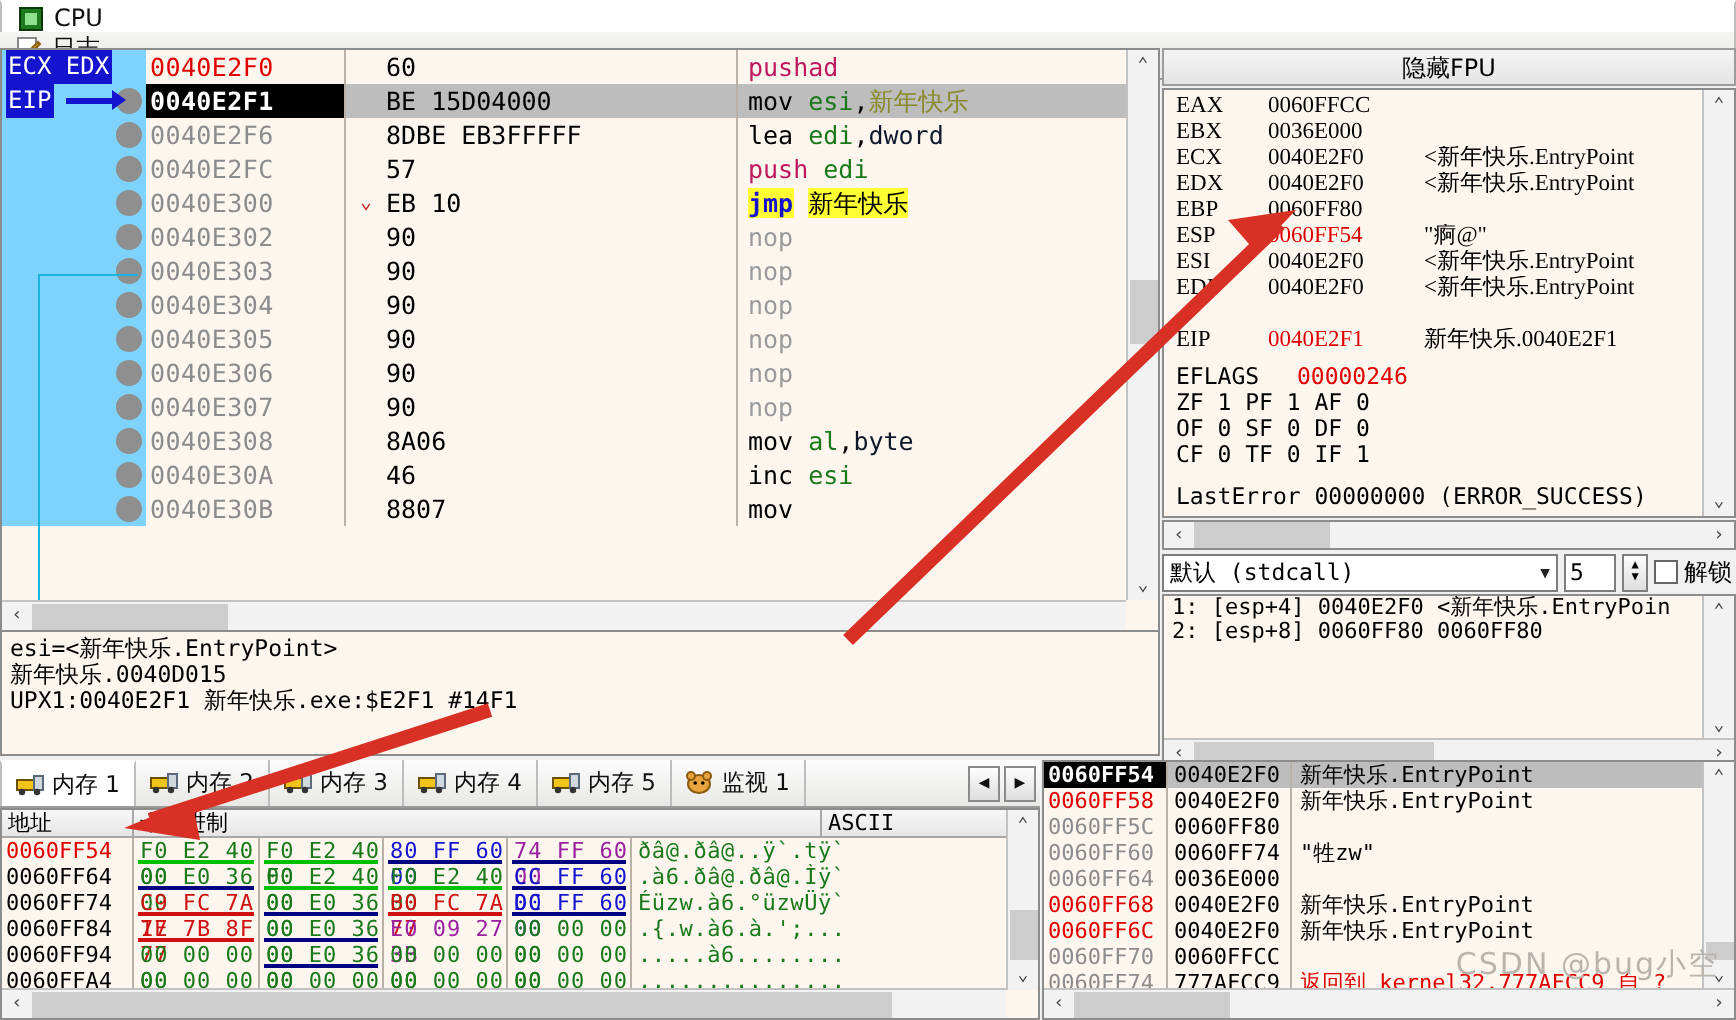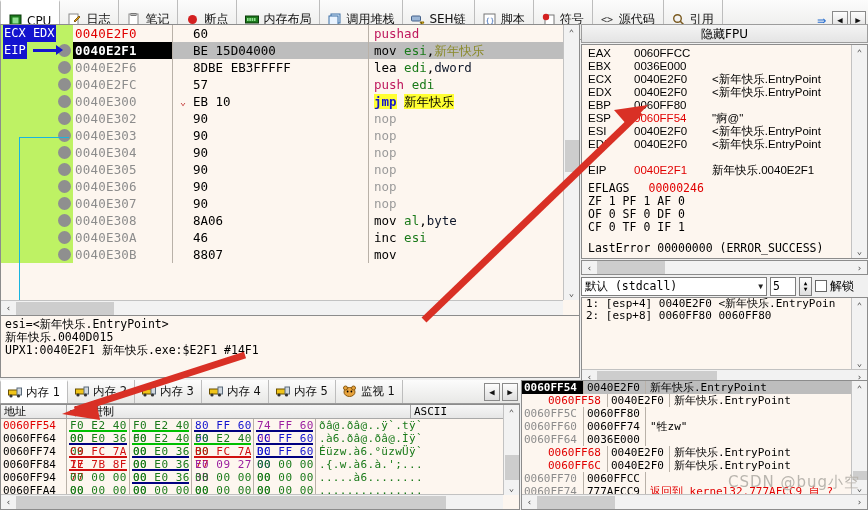--- a/index.html
+++ b/index.html
@@ -13,20 +13,21 @@
     position: relative;
   }
   
   #toolbar {
     height: 40px;
     background: linear-gradient(#fcfcfc,#e8e8e6);
     border-bottom: 1px solid #9a9a9a;
     display: flex;
     align-items: stretch;
     overflow: hidden;
+    flex-direction: column;
   }
   .ttab {
     display: flex; align-items: center; gap: 4px;
     padding: 0 8px;
     border-right: 1px solid #bdbdbd;
     font-family: "DejaVu Sans", sans-serif;
     font-size: 12px;
     color: #101010;
     white-space: nowrap;
     background: transparent;
@@ -54,21 +55,21 @@
   
   #disasm {
     position:absolute; left:0; top:0; width:580px; height:292px;
     background:#fdf6ef;
     border:1px solid #8c8c8c;
     overflow:hidden;
   }
   .drow { display:flex; height:17px; line-height:17px; align-items:stretch; }
   .gutter {
     width: 72px; flex:0 0 72px; position:relative;
-    background:#bef264;
+    background:#7dd3fc;
   }
   .bp {
     position:absolute; right:2px; top:2px;
     width:13px; height:13px; border-radius:50%;
     background:#8f8f8f;
   }
   .gut-label {
     position:absolute; left:2px; top:0; height:17px; line-height:17px;
     background:#1414cf; color:#ffffff;
     font-family:"DejaVu Sans Mono", monospace; font-size:12px;
@@ -154,28 +155,28 @@
   #fpuhdr {
     height:19px; line-height:19px; text-align:center;
     background:linear-gradient(#f4f4f4,#e4e4e4);
     border:1px solid #9c9c9c;
     font-family:"DejaVu Sans", sans-serif; font-size:12px;
   }
   #regbox {
     position:absolute; left:0; right:0; top:20px; height:215px;
     background:#fdf6ef; border:1px solid #8c8c8c; overflow:hidden;
   }
-  .rrow { height:13px; line-height:13px; display:flex; font-family:Liberation Sans, sans-serif; font-size:11.5px; padding-left:6px;}
+  .rrow { height:13px; line-height:13px; display:flex; font-family:Liberation Serif, serif; font-size:11.5px; padding-left:6px;}
   .rname { width:46px; flex:0 0 46px; color:#000; }
   .rval  { width:78px; flex:0 0 78px; color:#000; }
   .rval.red { color:#e10000; }
   .rcmt  { flex:1 1 auto; color:#000; white-space:nowrap; overflow:hidden;}
   .flagrow { height:13px; line-height:13px; font-family:"DejaVu Sans Mono", monospace; font-size:11.5px; padding-left:6px;}
   #callconv {
-    position:absolute; left:0; right:12px; top:252px; height:20px;
+    position:absolute; left:0; right:0; top:252px; height:20px;
     display:flex; align-items:center; gap:3px;
     background:#f0f0f0;
   }
   #ccsel {
     flex:1 1 auto; height:19px; border:1px solid #7d7d7d; background:#fff;
     display:flex; align-items:center; padding:0 3px;
     font-family:"DejaVu Sans Mono", monospace; font-size:11.5px;
   }
   #ccsel .chev { margin-left:auto; font-size:8px; color:#222; }
   #ccnum {
@@ -225,21 +226,21 @@
   .masc { width:108px; flex:0 0 108px; padding-left:3px; border-left:1px solid #b9b1a8; color:#1a7a1a; letter-spacing:0.3px; overflow:hidden; white-space:nowrap;}
   .hx-g { color:#1a7a1a; } .hx-r { color:#d01010; }
   .hx-p { color:#9b1fa0; } .hx-b { color:#1414cf; }
 
   #stackpanel {
     position:absolute; left:521px; top:0; right:0; bottom:0;
     background:#fdf6ef; border:1px solid #8c8c8c; overflow:hidden;
   }
   .srow { height:13px; line-height:13px; display:flex; font-family:"DejaVu Sans Mono", monospace; font-size:11px;}
   .saddr { width:62px; flex:0 0 62px; padding-left:2px; color:#8c8c8c; border-right:1px solid #b9b1a8;}
-  .saddr.red { color:#e10000;margin-left:24px; }
+  .saddr.red { color:#e10000; }
   .saddr.cur { background:#000; color:#fff; font-weight:bold;}
   .sval  { width:62px; flex:0 0 62px; padding-left:3px; color:#000; border-right:1px solid #b9b1a8;}
   .scmt  { flex:1 1 auto; padding-left:4px; color:#000; white-space:nowrap; overflow:hidden;}
   .scmt.red { color:#e10000; }
   .srow.sel .sval, .srow.sel .scmt { background:#bdbdbd; }
 
   
   #annot { position:absolute; left:0; top:0; width:868px; height:510px; pointer-events:none; }
   #watermark {
     position:absolute; right:8px; bottom:18px;

